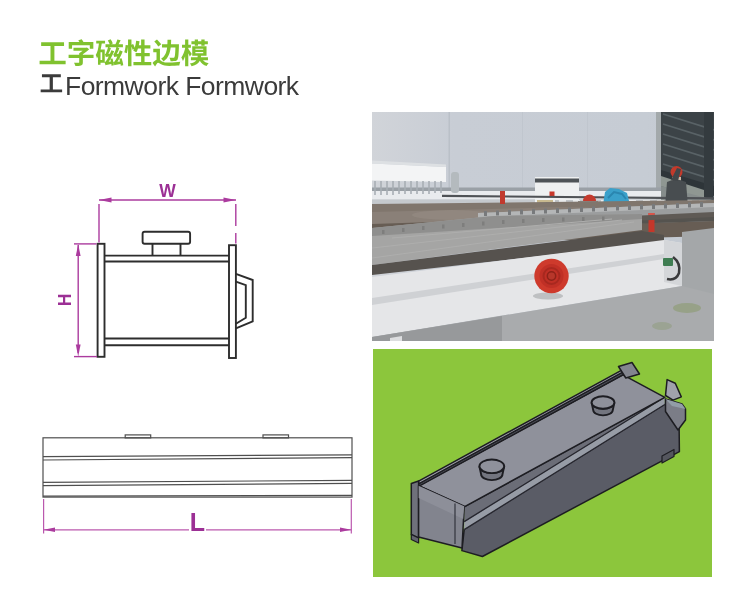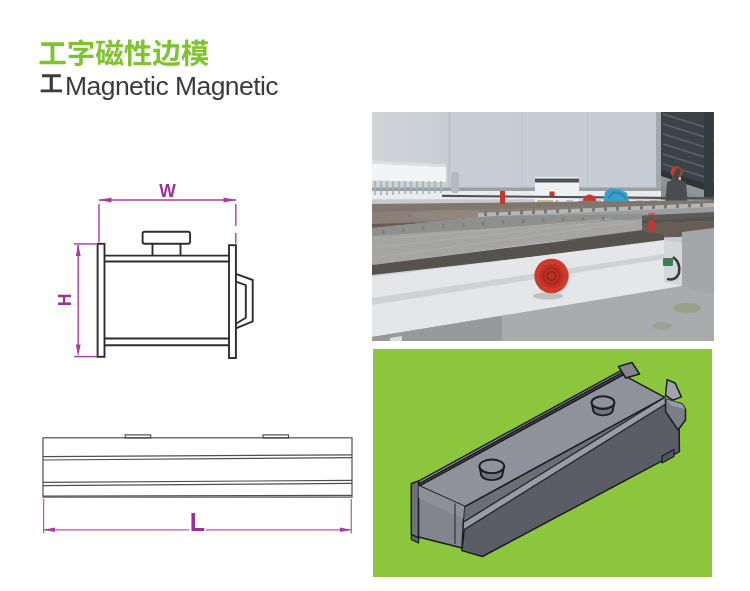--- a/index.html
+++ b/index.html
@@ -7,21 +7,21 @@
 
 <svg class="abs" style="left:0;top:0" width="750" height="591" fill="#80c22f">
 <path transform="translate(38.3,63.6) scale(0.0285,-0.0285)" d="M45 101V-20H959V101H565V620H903V746H100V620H428V101Z"></path>
     <path transform="translate(66.8,63.6) scale(0.0285,-0.0285)" d="M435 366V313H63V199H435V50C435 36 429 32 409 32C389 32 313 32 252 34C272 2 296 -52 304 -88C387 -88 451 -86 498 -68C548 -50 563 -17 563 47V199H938V313H563V329C648 378 727 443 786 504L706 566L678 560H234V449H557C519 418 476 387 435 366ZM404 821C418 802 431 778 442 755H67V525H185V642H807V525H931V755H585C571 787 548 827 524 857Z"></path>
     <path transform="translate(95.3,63.6) scale(0.0285,-0.0285)" d="M671 -56C691 -45 722 -36 885 -10C890 -34 893 -56 895 -75L981 -56C973 9 949 108 920 185L841 168C886 249 928 338 962 425L859 467C847 427 831 385 815 345L752 341C788 402 822 475 843 541L773 572H969V680H818C841 721 867 771 890 817L773 849C759 798 731 730 706 680H554L614 706C600 747 568 807 534 851L438 813C465 773 492 720 507 680H358V572H447C428 487 391 398 378 375C365 349 351 332 336 328C348 301 365 252 370 232C383 239 404 244 472 252C440 187 410 137 396 117C372 79 353 54 332 45V495H187C203 563 216 635 226 707H342V802H32V707H127C109 550 79 402 16 303C32 275 54 211 60 183C72 200 83 218 94 237V-43H183V34H328C340 6 354 -37 359 -54C378 -44 409 -35 562 -10C565 -33 568 -54 569 -72L652 -58C649 -30 644 3 638 38C650 10 665 -36 670 -56L671 -53ZM183 402H242V127H183ZM667 230C681 238 702 243 774 251C744 187 717 137 704 118C679 77 660 51 636 44C628 91 617 140 605 183L535 172C582 254 627 343 662 430L563 472C549 430 533 387 515 346L456 342C492 403 526 475 549 542L480 572H738C721 487 685 400 673 377C660 352 647 334 632 329C644 302 661 252 667 230ZM529 163 547 76 467 65C488 96 509 128 529 163ZM840 166C849 138 858 107 866 76L777 64C798 96 819 130 840 166Z"></path>
     <path transform="translate(123.8,63.6) scale(0.0285,-0.0285)" d="M338 56V-58H964V56H728V257H911V369H728V534H933V647H728V844H608V647H527C537 692 545 739 552 786L435 804C425 718 408 632 383 558C368 598 347 646 327 684L269 660V850H149V645L65 657C58 574 40 462 16 395L105 363C126 435 144 543 149 627V-89H269V597C286 555 301 512 307 482L363 508C354 487 344 467 333 450C362 438 416 411 440 395C461 433 480 481 497 534H608V369H413V257H608V56Z"></path>
     <path transform="translate(152.3,63.6) scale(0.0285,-0.0285)" d="M70 779C122 726 186 651 214 602L314 679C282 726 216 796 164 846ZM533 840C532 787 531 734 529 683H340V567H520C502 405 452 263 308 166C339 145 376 106 393 77C562 196 622 370 646 567H811C804 338 794 241 773 218C762 207 751 204 733 204C708 204 655 204 599 209C622 175 639 122 641 86C698 84 755 84 789 89C829 94 856 105 882 139C916 182 926 306 935 631C936 647 936 683 936 683H656C659 734 661 787 662 840ZM268 518H34V400H148V132C105 112 56 74 9 22L97 -99C133 -37 175 32 205 32C227 32 263 -1 308 -27C384 -69 469 -81 601 -81C708 -81 875 -74 948 -70C949 -34 970 29 984 64C881 48 714 38 606 38C490 38 396 44 328 86C303 99 284 112 268 123Z"></path>
     <path transform="translate(180.8,63.6) scale(0.0285,-0.0285)" d="M512 404H787V360H512ZM512 525H787V482H512ZM720 850V781H604V850H490V781H373V683H490V626H604V683H720V626H836V683H949V781H836V850ZM401 608V277H593C591 257 588 237 585 219H355V120H546C509 68 442 31 317 6C340 -17 368 -61 378 -90C543 -50 625 12 667 99C717 7 793 -57 906 -88C922 -58 955 -12 980 11C890 29 823 66 778 120H953V219H703L710 277H903V608ZM151 850V663H42V552H151V527C123 413 74 284 18 212C38 180 64 125 76 91C103 133 129 190 151 254V-89H264V365C285 323 304 280 315 250L386 334C369 363 293 479 264 517V552H355V663H264V850Z"></path>
 <path transform="translate(39.6,91.9) scale(0.0235,-0.0235)" d="M45 101V-20H959V101H565V620H903V746H100V620H428V101Z" fill="#3b3b3b"></path>
 </svg>
-<div class="abs" style="left:65px;top:70.5px;font-size:26.5px;letter-spacing:-0.55px;color:#3b3b3b">Magnetic Magnetic</div>
+<div class="abs" style="left:65px;top:70.5px;font-size:26.5px;letter-spacing:-0.55px;color:#3b3b3b">Formwork Formwork</div>
 
 <svg class="abs" style="left:0;top:0" width="750" height="591" viewBox="0 0 750 591">
   <g stroke="#2d2d2d" stroke-width="1.9" fill="none">
     <rect x="97.6" y="243.8" width="6.9" height="113"></rect>
     <line x1="104.5" y1="255.6" x2="229" y2="255.6"></line>
     <line x1="104.5" y1="261.5" x2="229" y2="261.5"></line>
     <line x1="104.5" y1="338.5" x2="229" y2="338.5"></line>
     <line x1="104.5" y1="345.3" x2="229" y2="345.3"></line>
     <rect x="142.6" y="231.8" width="47.5" height="12" rx="2"></rect>
     <path d="M152.5,243.8 L152.5,255.6 M180.5,243.8 L180.5,255.6"></path>

